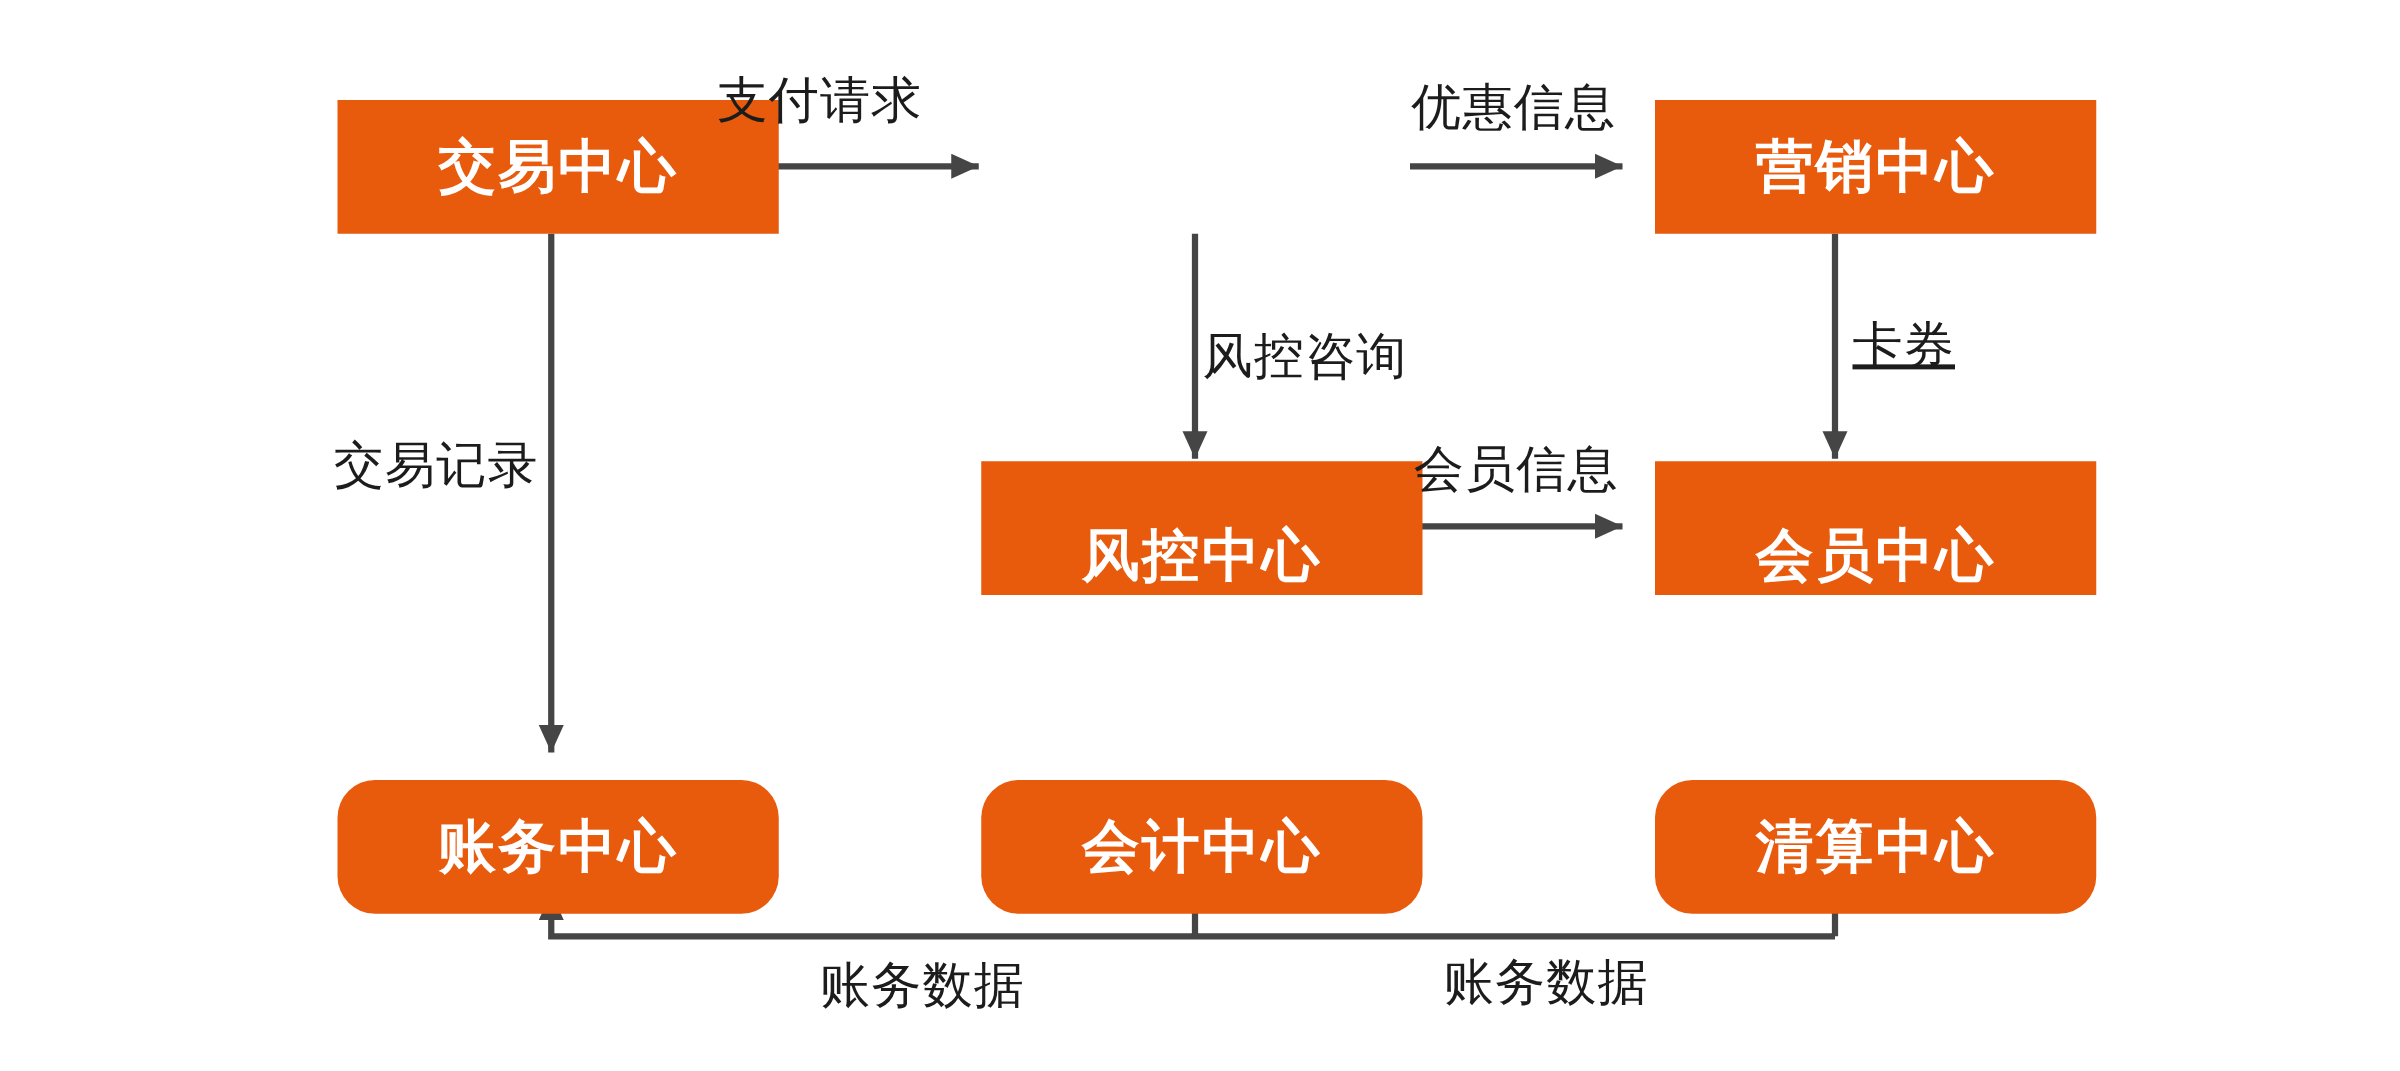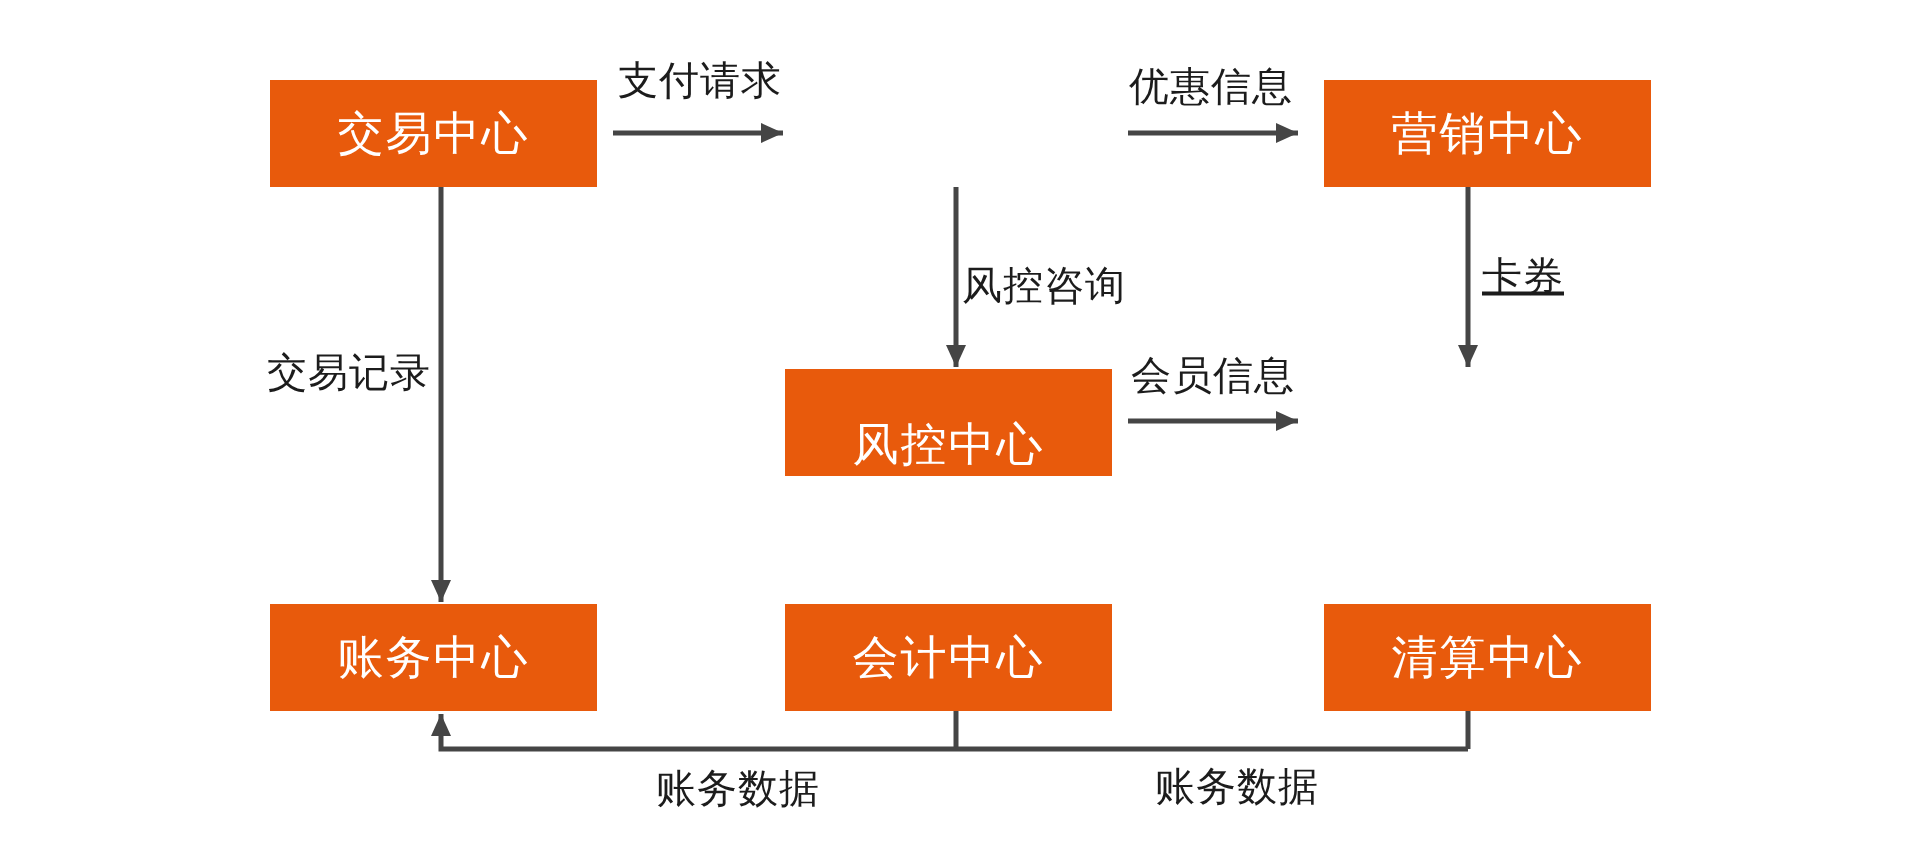--- a/index.html
+++ b/index.html
@@ -31,47 +31,47 @@
     stroke:var(--edge);
     stroke-width:5;
     fill:none;
   }
   .edges marker path{
     fill:var(--edge);
     stroke:none;
   }
   .node{
     position:absolute;
-    width:327px;
+    width:353px;
     height:107px;
     background:var(--node-fill);
     color:var(--node-text);
     display:flex;
     align-items:center;
     justify-content:center;
     font-size:46px;
-    font-weight:400;
+    font-weight:700;
     letter-spacing:2px;
     white-space:nowrap;
   }
   .col1{left:270px;}
   .col2{left:785px;}
   .col3{left:1300px;margin-left:24px;}
   .row1{top:80px;}
   .row2{top:369px;align-items:flex-end;}
-  .row3{top:604px;}
+  .row3{top:624px;border-radius:30px;}
   .edge-label{
     position:absolute;
     transform:translate(-50%,-50%);
     font-size:40px;
     color:var(--edge-label-text);
     white-space:nowrap;
     letter-spacing:1px;
   }
-  .l-payreq{left:700px;top:80px;}
+  .l-payreq{left:656px;top:80px;}
   .l-promo{left:1211px;top:86px;}
   .l-risk{left:1044px;top:285px;}
   .l-coupon{left:1523px;top:276px;text-decoration:underline;}
   .l-member{left:1213px;top:375px;}
   .l-txrec{left:349px;top:372px;}
   .l-findata-left{left:738px;top:788px;}
   .l-findata-right{left:1237px;top:786px;}
 </style>
 </head>
 <body>
@@ -106,20 +106,23 @@
 
   <div class="node col1 row1">
     <span>交易中心</span>
   </div>
   <div class="node col3 row1">
     <span>营销中心</span>
   </div>
   <div class="node col2 row2">
     <span>风控中心</span>
   </div>
+  <div class="node col3 row2">
+    <span>会员中心</span>
+  </div>
   <div class="node col1 row3">
     <span>账务中心</span>
   </div>
   <div class="node col3 row3">
     <span>清算中心</span>
   </div>
   <div class="node col2 row3">
     <span>会计中心</span>
   </div>
 

